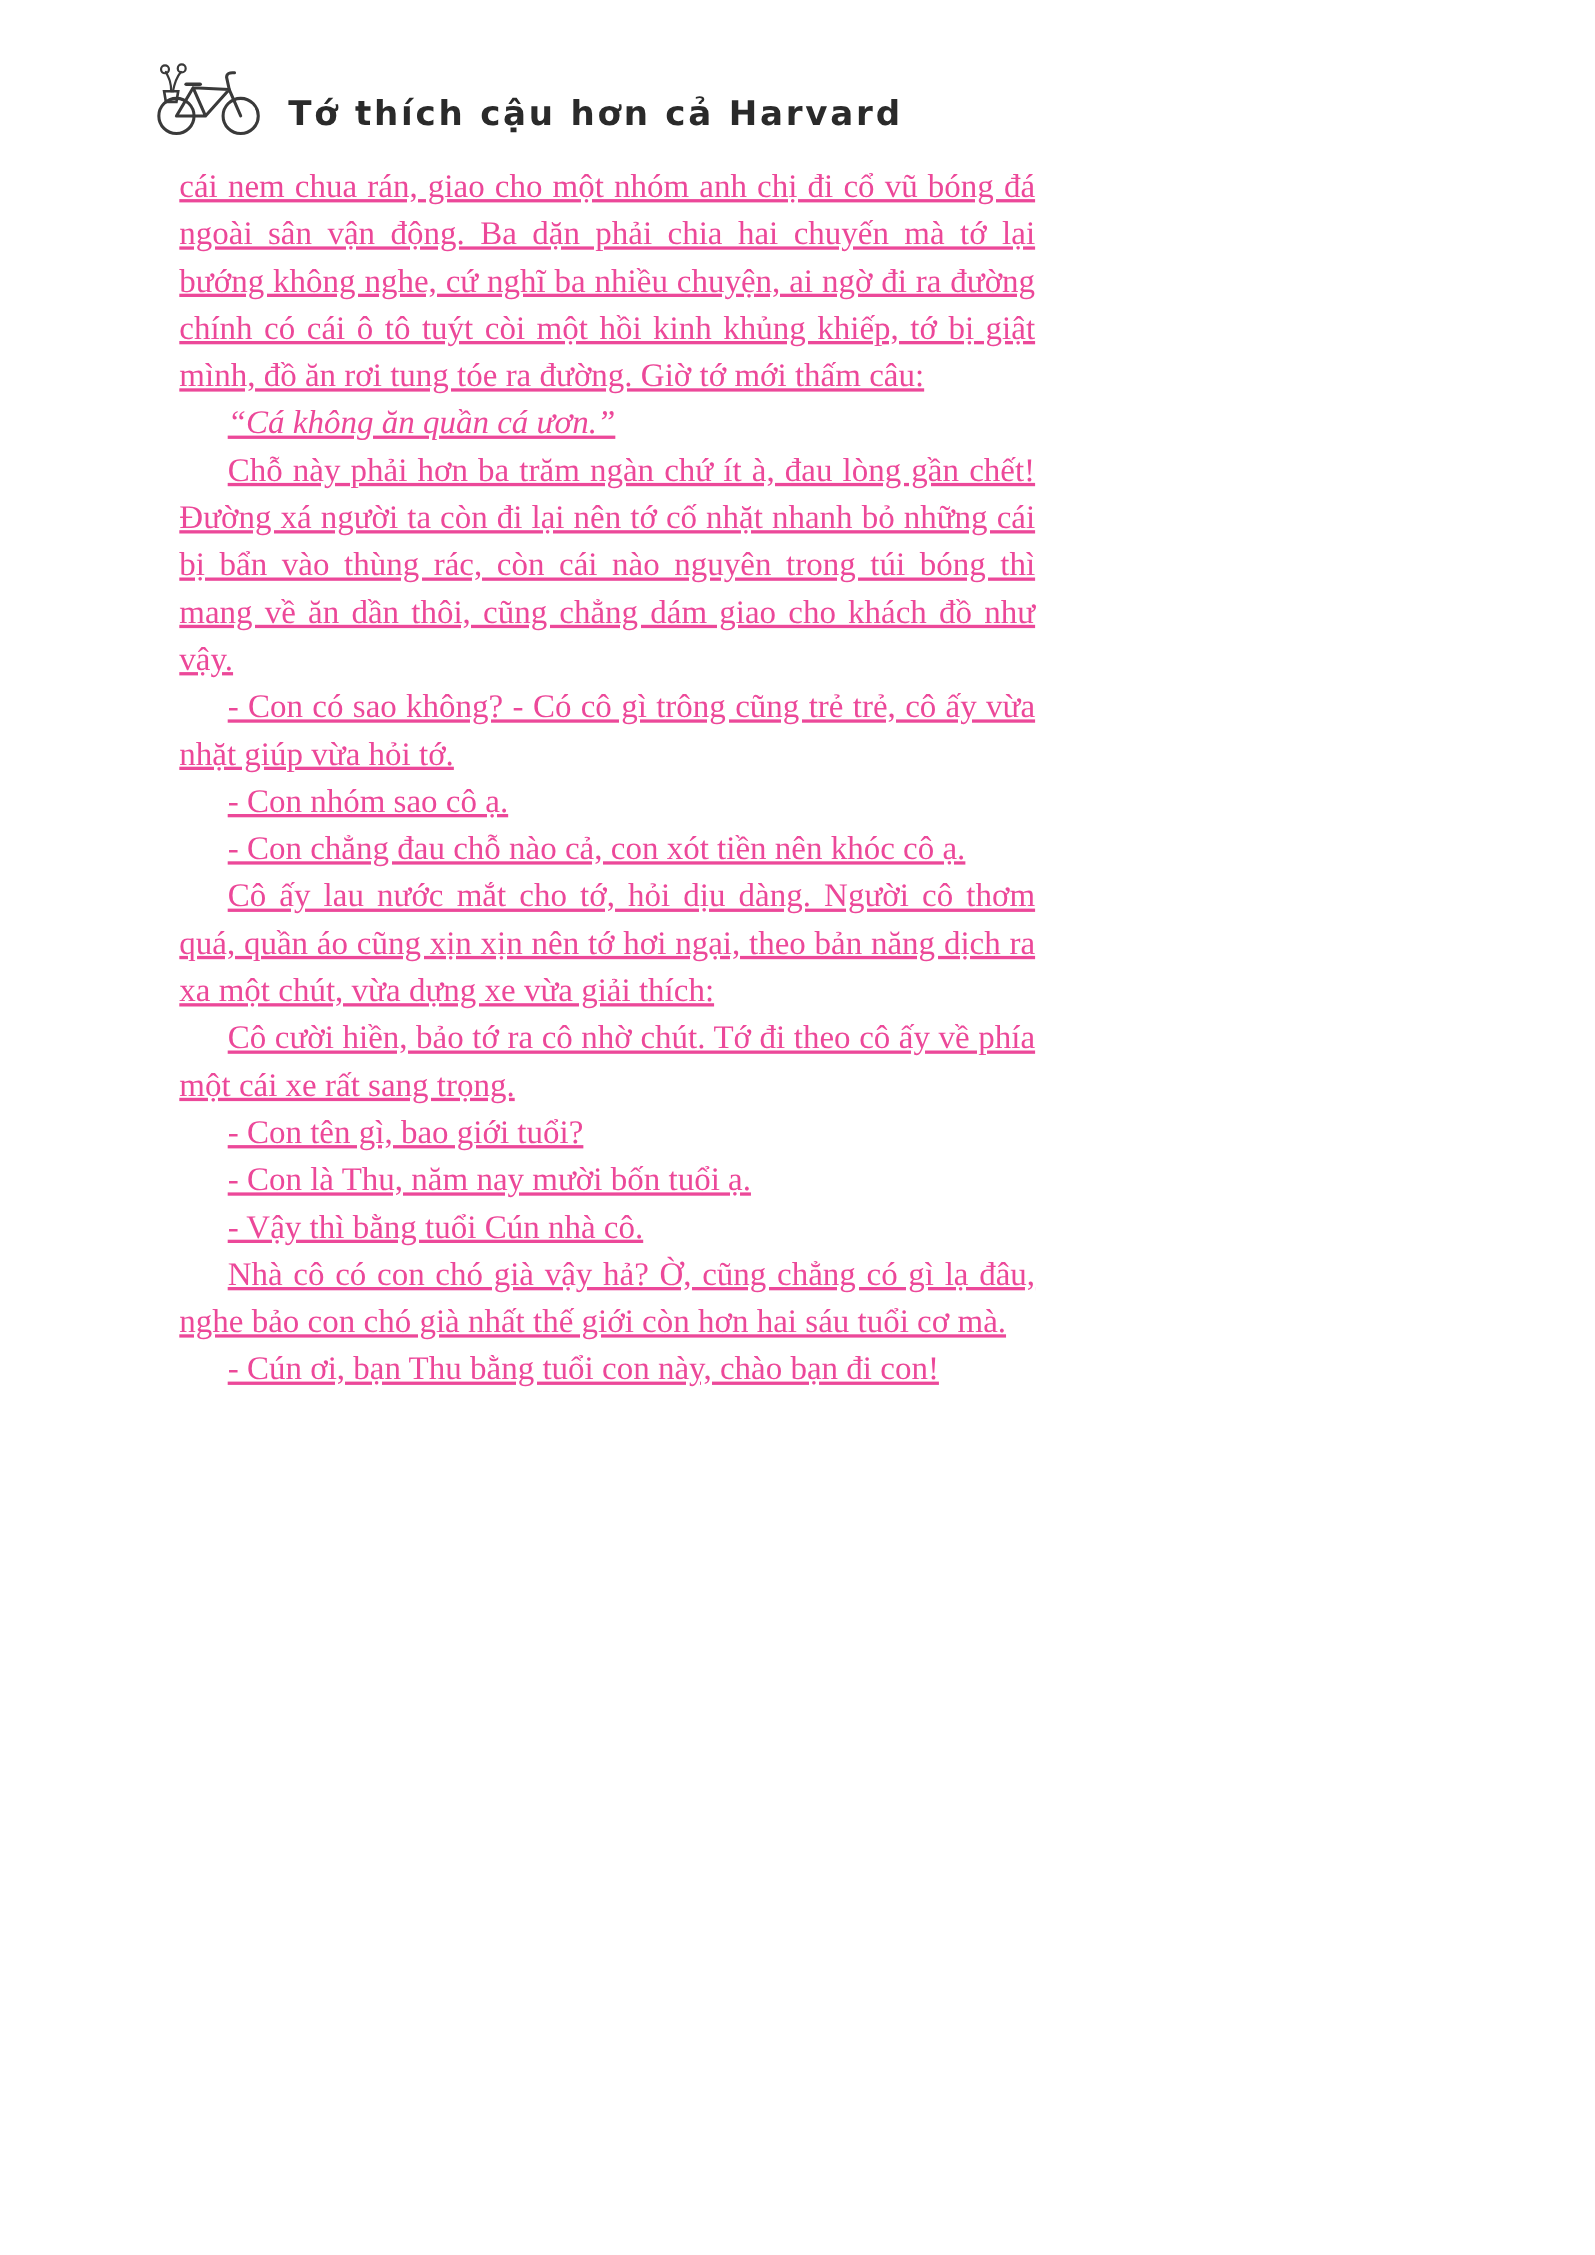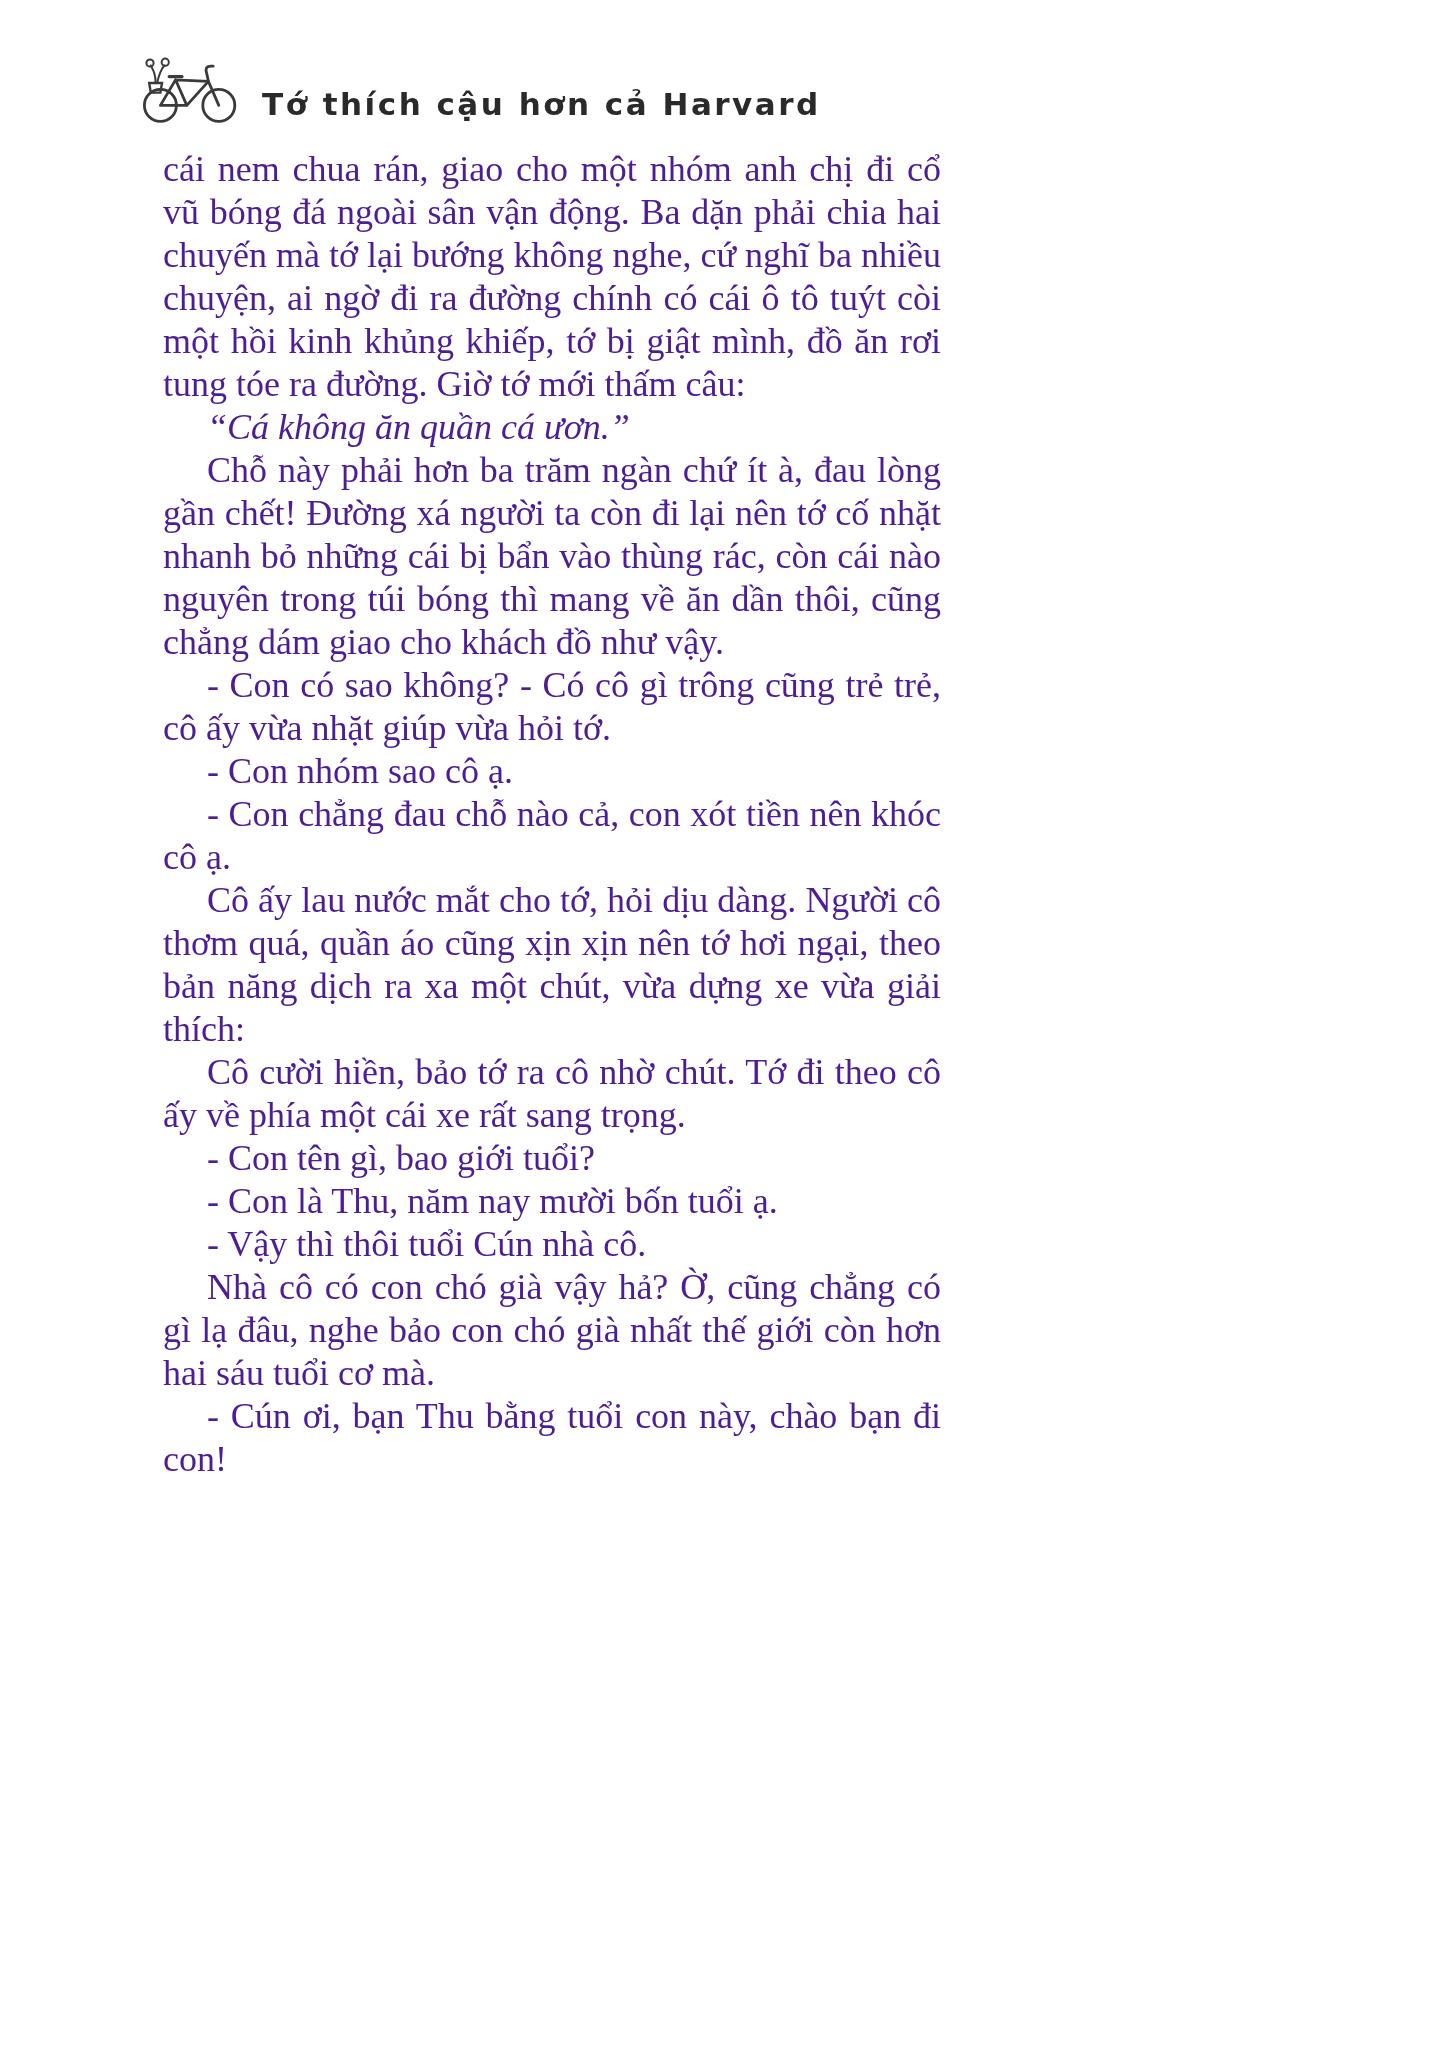--- a/index.html
+++ b/index.html
@@ -35,24 +35,25 @@
     letter-spacing: 2.5px;
     color: #2a2a2a;
     padding-top: 26px;
     white-space: nowrap;
   }
   .text-block {
     position: absolute;
     top: 148px;
     left: 163px;
     width: 778px;
-    font-size: 36px;
+    font-size: 30px;
     line-height: 43px;
-    color: #4c1d95;
+    color: #ec4899;
     text-align: justify;
+    text-decoration: underline;
   }
   .text-block p {
     margin: 0;
     padding: 0;
   }
   .indent {
     text-indent: 44px;
   }
   .no-indent {
     text-indent: 0;
@@ -99,20 +100,20 @@
     <p class="no-indent">cái nem chua rán, giao cho một nhóm anh chị đi cổ vũ bóng đá ngoài sân vận động. Ba dặn phải chia hai chuyến mà tớ lại bướng không nghe, cứ nghĩ ba nhiều chuyện, ai ngờ đi ra đường chính có cái ô tô tuýt còi một hồi kinh khủng khiếp, tớ bị giật mình, đồ ăn rơi tung tóe ra đường. Giờ tớ mới thấm câu:</p>
     <p class="indent italic">“Cá không ăn quần cá ươn.”</p>
     <p class="indent">Chỗ này phải hơn ba trăm ngàn chứ ít à, đau lòng gần chết! Đường xá người ta còn đi lại nên tớ cố nhặt nhanh bỏ những cái bị bẩn vào thùng rác, còn cái nào nguyên trong túi bóng thì mang về ăn dần thôi, cũng chẳng dám giao cho khách đồ như vậy.</p>
     <p class="indent">- Con có sao không? - Có cô gì trông cũng trẻ trẻ, cô ấy vừa nhặt giúp vừa hỏi tớ.</p>
     <p class="indent">- Con nhóm sao cô ạ.</p>
     <p class="indent">- Con chẳng đau chỗ nào cả, con xót tiền nên khóc cô ạ.</p>
     <p class="indent">Cô ấy lau nước mắt cho tớ, hỏi dịu dàng. Người cô thơm quá, quần áo cũng xịn xịn nên tớ hơi ngại, theo bản năng dịch ra xa một chút, vừa dựng xe vừa giải thích:</p>
     <p class="indent">Cô cười hiền, bảo tớ ra cô nhờ chút. Tớ đi theo cô ấy về phía một cái xe rất sang trọng.</p>
     <p class="indent">- Con tên gì, bao giới tuổi?</p>
     <p class="indent">- Con là Thu, năm nay mười bốn tuổi ạ.</p>
-    <p class="indent">- Vậy thì thôi tuổi Cún nhà cô.</p>
+    <p class="indent">- Vậy thì bằng tuổi Cún nhà cô.</p>
     <p class="indent">Nhà cô có con chó già vậy hả? Ờ, cũng chẳng có gì lạ đâu, nghe bảo con chó già nhất thế giới còn hơn hai sáu tuổi cơ mà.</p>
     <p class="indent">- Cún ơi, bạn Thu bằng tuổi con này, chào bạn đi con!</p>
   </div>
 
   <div class="page-number">6</div>
 
 </div>
 
 </body></html>

